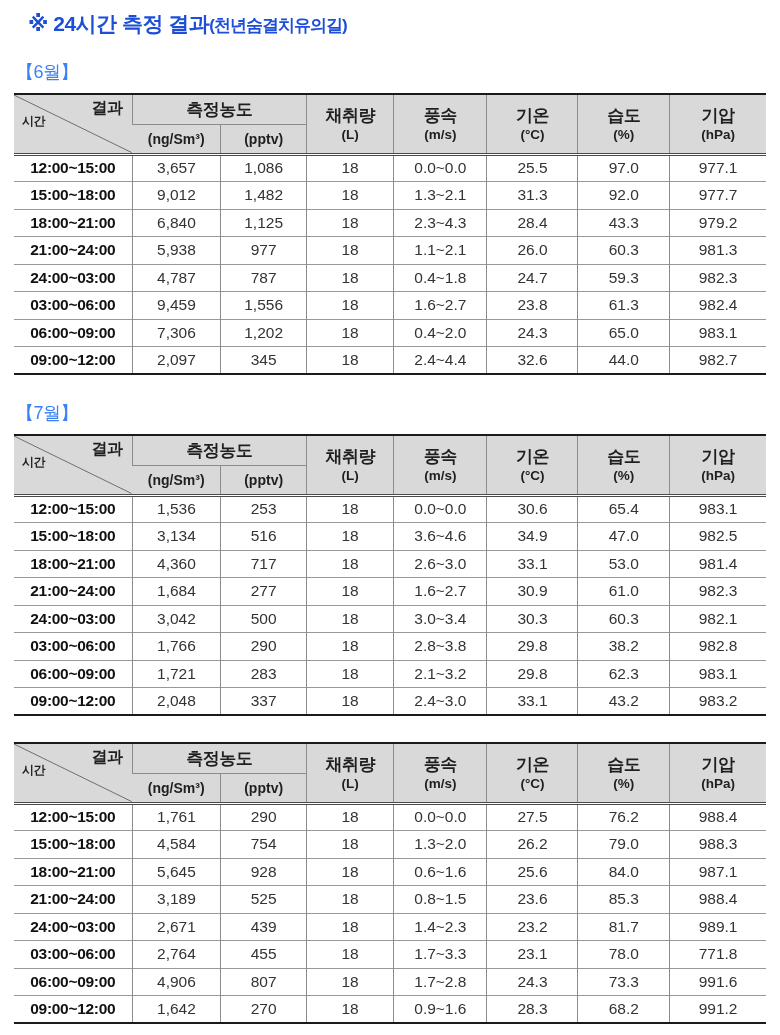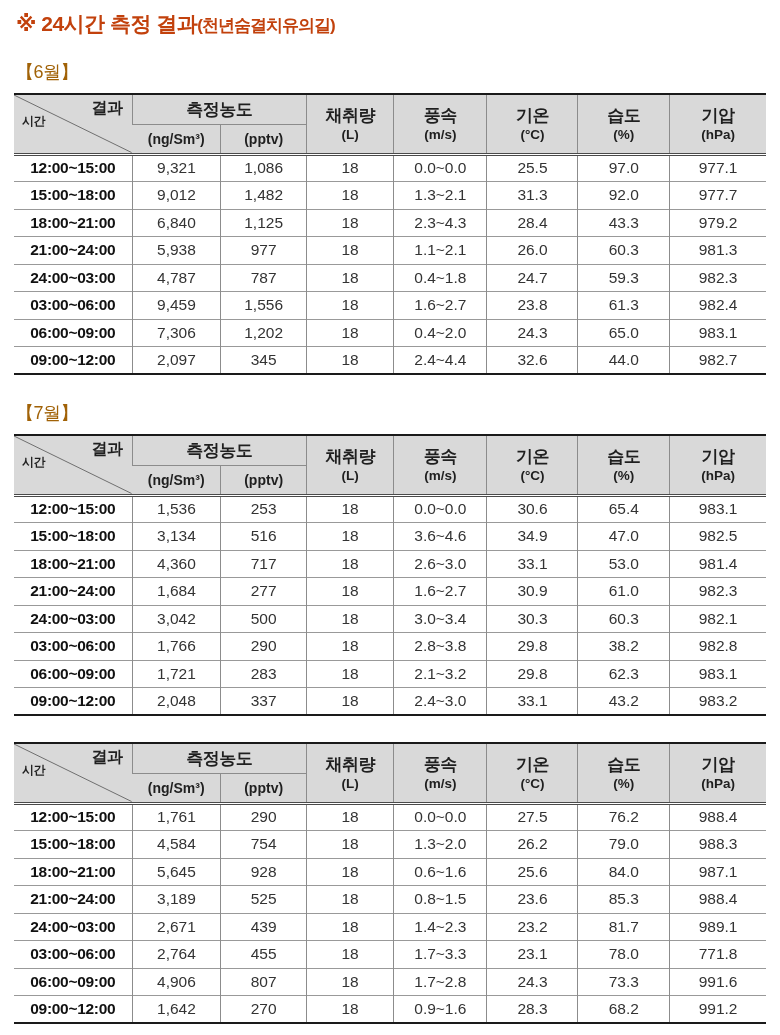--- a/index.html
+++ b/index.html
@@ -14,25 +14,25 @@
   html,body{background:#ffffff;}
   body{
     width:780px;height:1035px;
     padding:8px 14px 10px 14px;
     font-family:"Liberation Sans","DejaVu Sans",sans-serif;
     color:var(--text-dark);
     overflow:hidden;
   }
   .doc-title{
     font-size:21px;font-weight:bold;letter-spacing:-0.5px;
-    margin:2px 0 22px 2px;color:#c2410c;
+    margin:2px 0 22px 14px;color:#1d4ed8;
   }
   .doc-title .title-sub{font-size:17px;font-weight:bold;letter-spacing:-1px;}
   .month-label{
-    font-size:18px;font-weight:500;color:#a16207;
+    font-size:18px;font-weight:500;color:#3b82f6;
     margin:0 0 9px 2px;letter-spacing:-0.5px;
   }
   .month-section + .month-section{margin-top:26px;}
   table.meas{
     width:752px;table-layout:fixed;border-collapse:collapse;
     border-top:2px solid var(--border-heavy);
     border-bottom:2px solid var(--border-heavy);
   }
   col.c-time{width:15.7%;} col.c-ng{width:11.8%;} col.c-pptv{width:11.4%;}
   col.c-vol{width:11.6%;} col.c-wind{width:12.4%;} col.c-temp{width:12.1%;}
@@ -117,21 +117,21 @@
           </th>
       </tr>
       <tr class="h-sub">
         <th class="sub-unit">(ng/Sm³)</th>
         <th class="sub-unit">(pptv)</th>
       </tr>
     </thead>
     <tbody>
         <tr>
           <td class="time">12:00~15:00</td>
-          <td>9,321</td>
+          <td>3,657</td>
           <td>1,086</td>
           <td>18</td>
           <td>0.0~0.0</td>
           <td>25.5</td>
           <td>97.0</td>
           <td>977.1</td>
         </tr>
         <tr>
           <td class="time">15:00~18:00</td>
           <td>9,012</td>

